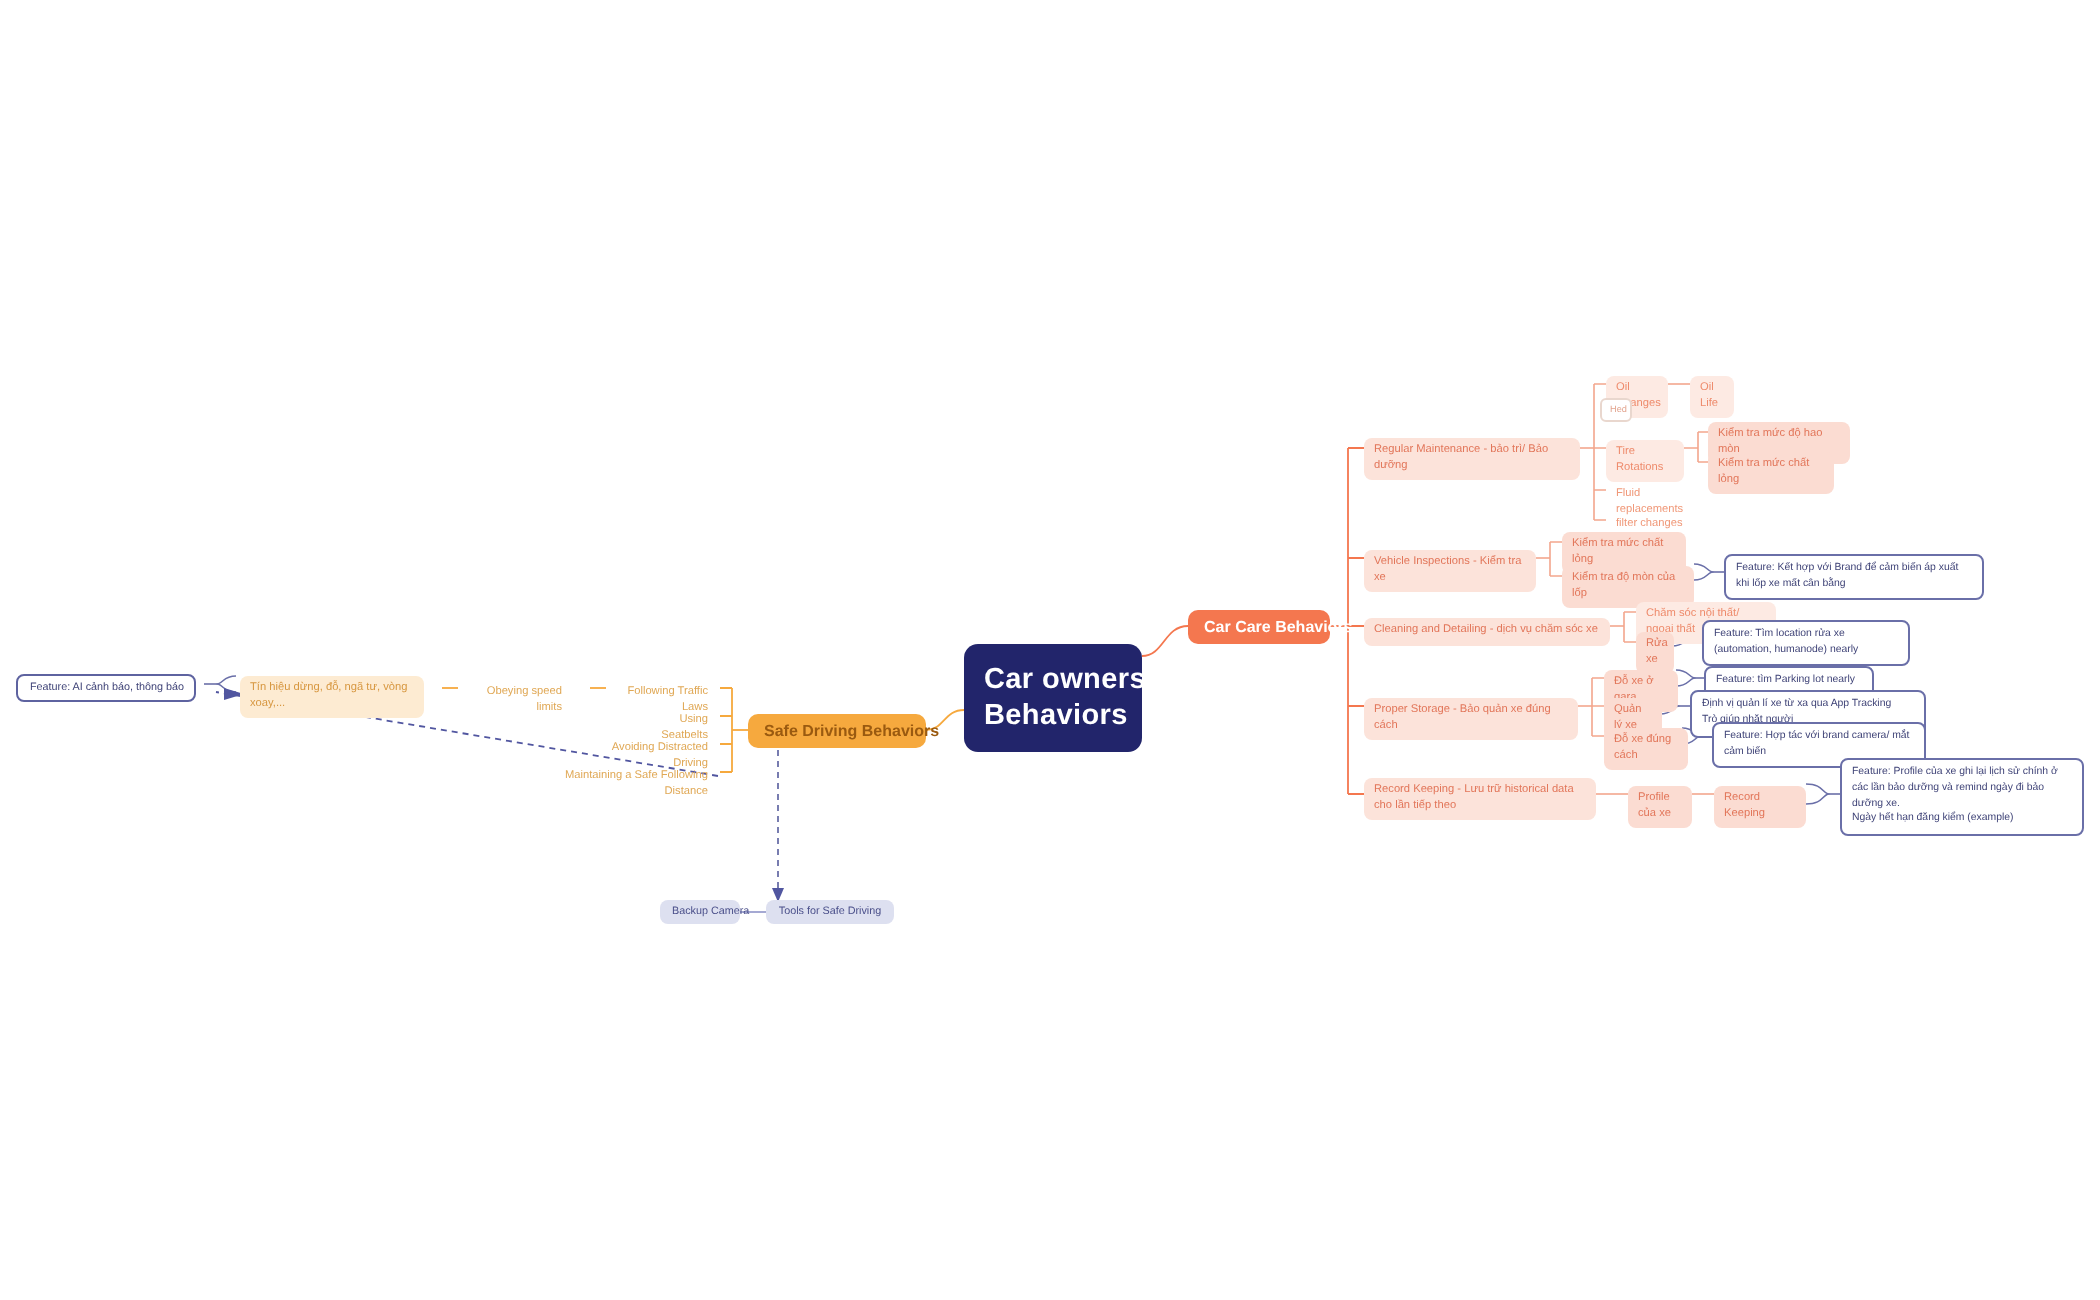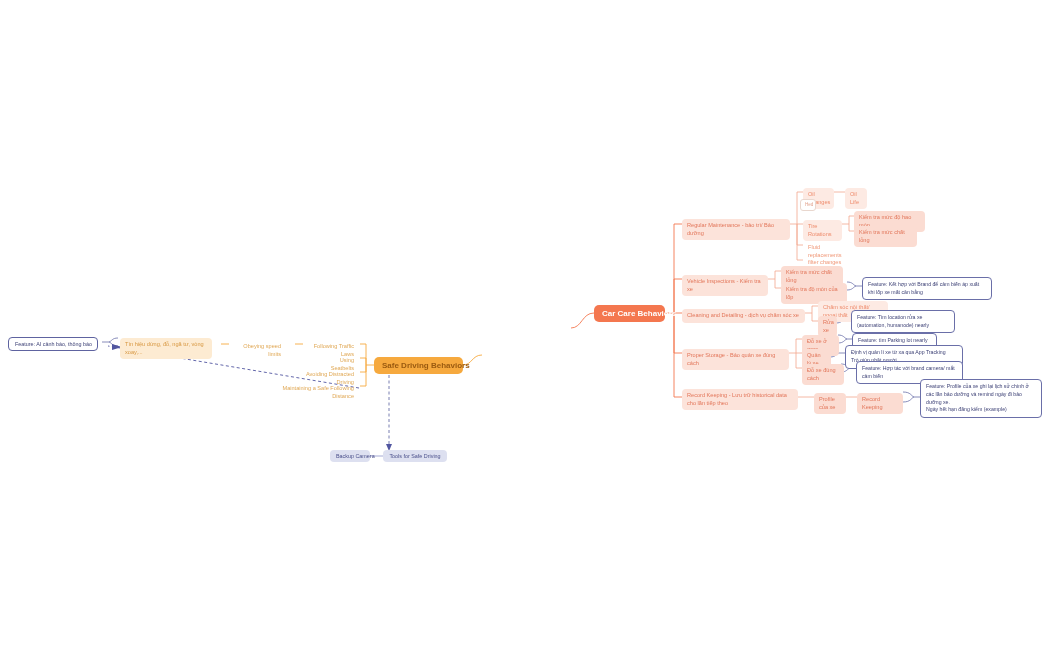--- a/index.html
+++ b/index.html
@@ -144,20 +144,24 @@
 
     <g fill="none" stroke="#6A6FA8" stroke-width="0.9" stroke-dasharray="3,2.5">
       <path d="M389 375 L 389 446"></path>
     </g>
     <polygon points="386,444 392,444 389,451" fill="#5156A0"></polygon>
     <g fill="none" stroke="#9BA0CF" stroke-width="0.9">
       <path d="M370 456 L 383 456"></path>
     </g>
   </svg>
 
+  <div class="node central" style="left:482px;top:322px;width:89px;">
+    <div>Car owners</div>
+    <div>Behaviors</div>
+  </div>
 
   <div class="node lvl1 care" style="left:594px;top:305px;width:71px;">Car Care Behaviors</div>
 
   <div class="node pill care2" style="left:682px;top:219px;width:108px;">Regular Maintenance - bảo trì/ Bảo dưỡng</div>
   <div class="node pill care3" style="left:803px;top:188px;width:31px;">Oil Changes</div>
   <div class="node pill care3" style="left:845px;top:188px;width:22px;">Oil Life</div>
   <div class="node pill tiny" style="left:800px;top:199px;width:16px;">Hed</div>
   <div class="node pill care3" style="left:803px;top:220px;width:39px;">Tire Rotations</div>
   <div class="node pill care4" style="left:854px;top:211px;width:71px;">Kiểm tra mức độ hao mòn</div>
   <div class="node pill care4" style="left:854px;top:226px;width:63px;">Kiểm tra mức chất lỏng</div>

